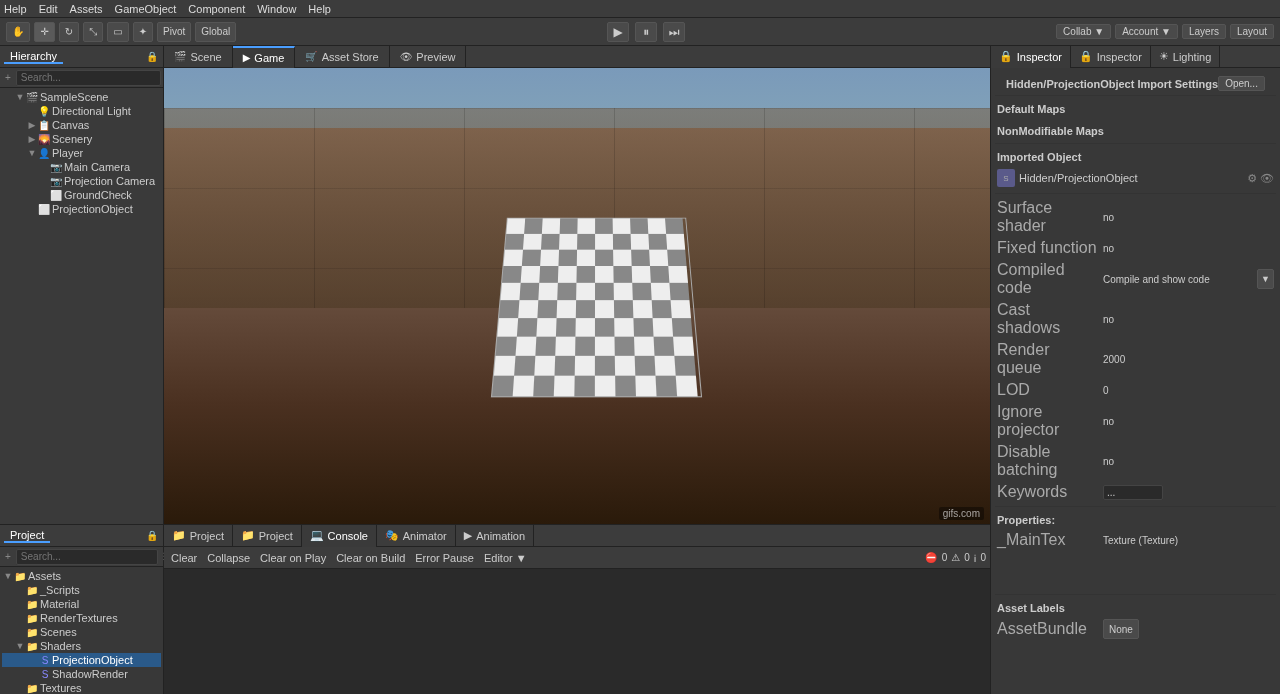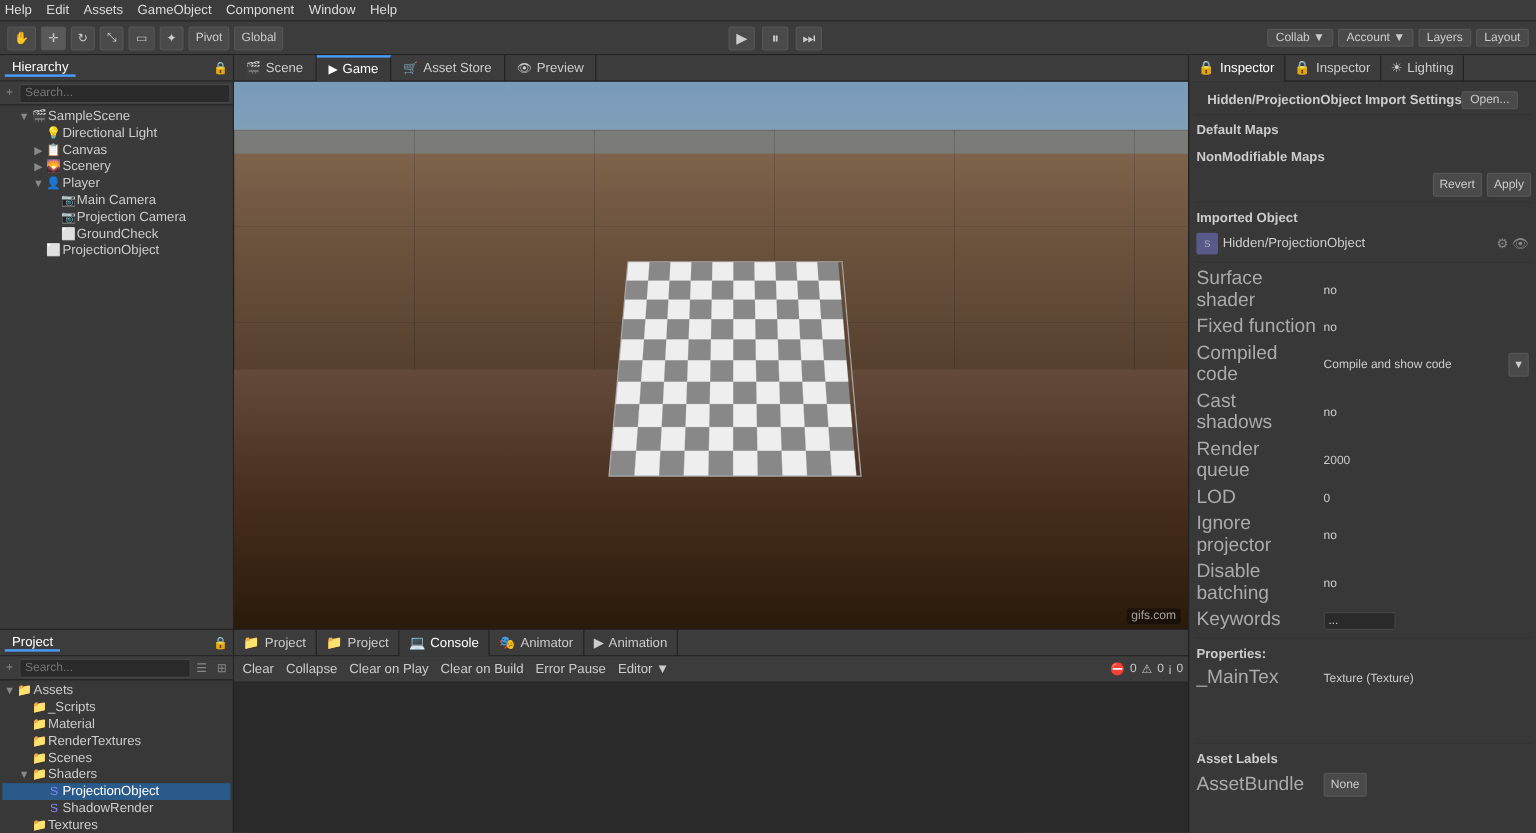--- a/index.html
+++ b/index.html
@@ -15,21 +15,21 @@
     .toolbar-btn.active { background: #5a5a5a; }
     .toolbar-center { flex: 1; display: flex; justify-content: center; align-items: center; gap: 6px; }
     .play-btn { background: #4a4a4a; border: 1px solid #555; border-radius: 2px; width: 22px; height: 20px; display: flex; align-items: center; justify-content: center; cursor: pointer; color: #ccc; font-size: 12px; }
     .toolbar-right { display: flex; align-items: center; gap: 4px; margin-left: auto; }
     .collab-btn { background: #4a4a4a; border: 1px solid #555; color: #ccc; font-size: 10px; padding: 1px 6px; cursor: pointer; border-radius: 2px; }
 
     
     .main-layout { display: flex; height: calc(694px - 46px); }
 
     
-    .left-panel { width: 195px; display: flex; flex-direction: column; border-right: 1px solid #222; background: #383838; }
+    .left-panel { width: 164px; display: flex; flex-direction: column; border-right: 1px solid #222; background: #383838; }
     .panel-header { display: flex; align-items: center; height: 22px; background: #3c3c3c; border-bottom: 1px solid #222; padding: 0 4px; gap: 4px; }
     .panel-tab { font-size: 11px; color: #ccc; padding: 0 6px; cursor: pointer; }
     .panel-tab.active { color: #fff; border-bottom: 2px solid #4a9eff; }
     .panel-lock { font-size: 10px; color: #888; margin-left: auto; cursor: pointer; }
     .panel-toolbar { display: flex; align-items: center; height: 20px; background: #3c3c3c; border-bottom: 1px solid #222; padding: 0 2px; gap: 2px; }
     .panel-toolbar-btn { font-size: 10px; color: #888; background: none; border: none; cursor: pointer; padding: 0 3px; }
 
     
     .hierarchy-content { flex: 1; overflow-y: auto; padding: 2px; background: #3a3a3a; }
     .tree-item { display: flex; align-items: center; padding: 1px 0; cursor: pointer; font-size: 11px; color: #ccc; white-space: nowrap; }
@@ -491,24 +491,20 @@
 
       <div class="inspector-title">
         <span class="inspector-title-text">Hidden/ProjectionObject Import Settings</span>
         <button class="open-btn">Open...</button>
       </div>
 
       <div class="section-header">Default Maps</div>
 
       <div class="section-header">NonModifiable Maps</div>
 
-      <div style="display:flex;justify-content:flex-end;gap:4px;margin:4px 0;">
-        <button class="toolbar-btn">Revert</button>
-        <button class="toolbar-btn">Apply</button>
-      </div>
 
       <div class="divider-line"></div>
 
       <div class="section-header">Imported Object</div>
       <div class="imported-obj-row">
         <div class="obj-icon">S</div>
         <span class="obj-name">Hidden/ProjectionObject</span>
         <div class="obj-actions">
           <button class="obj-action-btn">⚙</button>
           <button class="obj-action-btn">👁</button>

